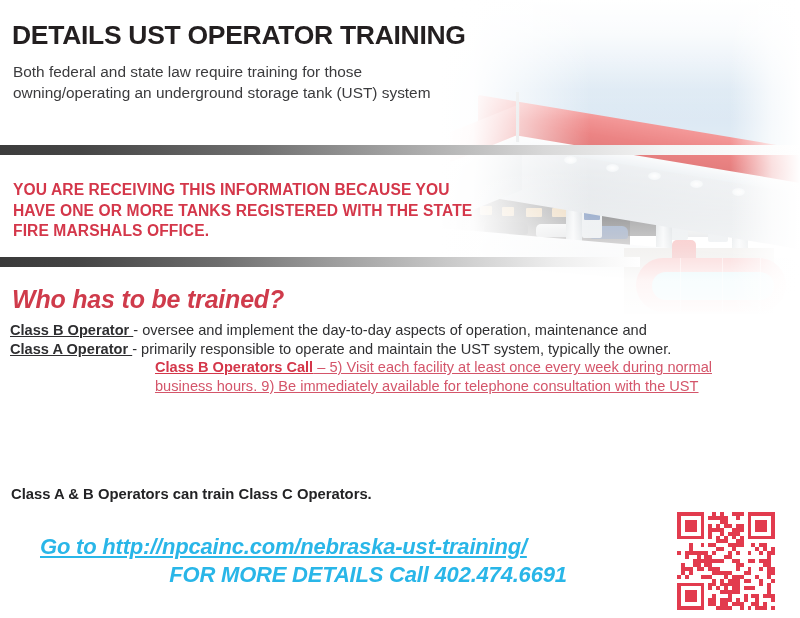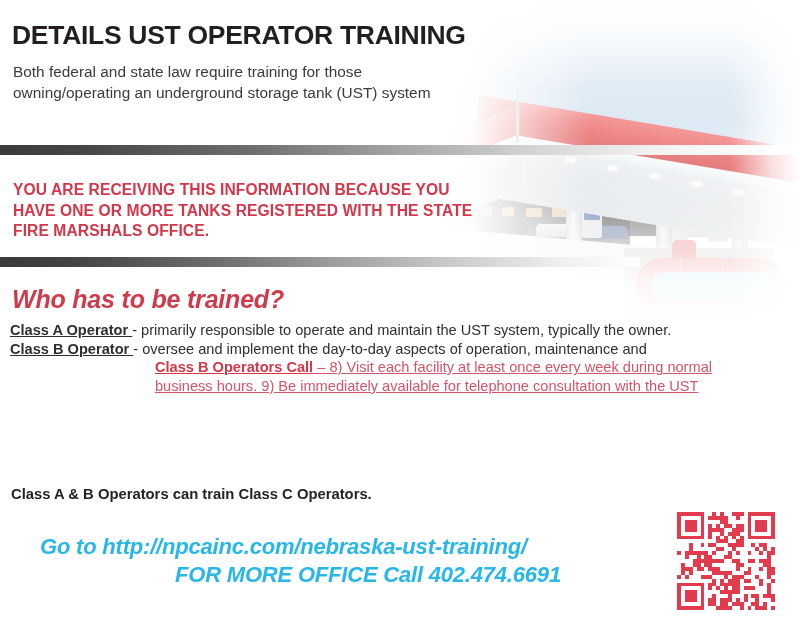--- a/index.html
+++ b/index.html
@@ -314,21 +314,21 @@
     position: absolute;
     left: 40px; top: 533px;
     width: 620px;
     color: #29b6e8;
     font-size: 22px;
     font-style: italic;
     font-weight: bold;
     line-height: 1.28;
     letter-spacing: -0.2px;
   }
-  .cta .l1 { display: block; }
+  .cta .l1 { display: block; text-decoration: underline; }
   .cta .l2 { display: block; text-align: center; padding-left: 36px; }
 
   .qr {
     position: absolute;
     left: 677px; top: 512px;
     width: 98px; height: 98px;
     display: grid;
     grid-template-columns: repeat(25, 1fr);
     grid-template-rows: repeat(25, 1fr);
     background: #ffffff;
@@ -412,35 +412,35 @@
   <div class="divider" id="divider-1"></div>
 
   <div class="alert">YOU ARE RECEIVING THIS INFORMATION BECAUSE YOU HAVE ONE OR MORE TANKS REGISTERED WITH THE STATE FIRE MARSHALS OFFICE.</div>
 
   <div class="divider" id="divider-2"></div>
 
   <div class="section-title">Who has to be trained?</div>
 
   <div class="body-block">
     <div class="body-line">
+      <span class="lbl">Class B Operator </span><span>- oversee and implement the day-to-day aspects of operation, maintenance and</span>
+    </div>
+    <div class="body-line">
       <span class="lbl">Class A Operator </span><span>- primarily responsible to operate and maintain the UST system, typically the owner.</span>
     </div>
-    <div class="body-line">
-      <span class="lbl">Class B Operator </span><span>- oversee and implement the day-to-day aspects of operation, maintenance and</span>
-    </div>
-    <span class="indent red-must"><span class="lbl-red">Class B Operators Call</span><span> – 8) Visit each facility at least once every week during normal</span></span>
+    <span class="indent red-must"><span class="lbl-red">Class B Operators Call</span><span> – 5) Visit each facility at least once every week during normal</span></span>
     <span class="indent red-must">business hours. 9) Be immediately available for telephone consultation with the UST</span>
   </div>
 
 
   <div class="trainline">Class A &amp; B Operators can train Class C Operators.</div>
 
   <div class="cta">
     <span class="l1">Go to http://npcainc.com/nebraska-ust-training/</span>
-    <span class="l2">FOR MORE OFFICE Call 402.474.6691</span>
+    <span class="l2">FOR MORE DETAILS Call 402.474.6691</span>
   </div>
 
   <div class="qr" id="qr">
       <i class="on" style="background: rgb(226, 59, 78);"></i>
       <i class="on" style="background: rgb(226, 59, 78);"></i>
       <i class="on" style="background: rgb(226, 59, 78);"></i>
       <i class="on" style="background: rgb(226, 59, 78);"></i>
       <i class="on" style="background: rgb(226, 59, 78);"></i>
       <i class="on" style="background: rgb(226, 59, 78);"></i>
       <i class="on" style="background: rgb(226, 59, 78);"></i>

